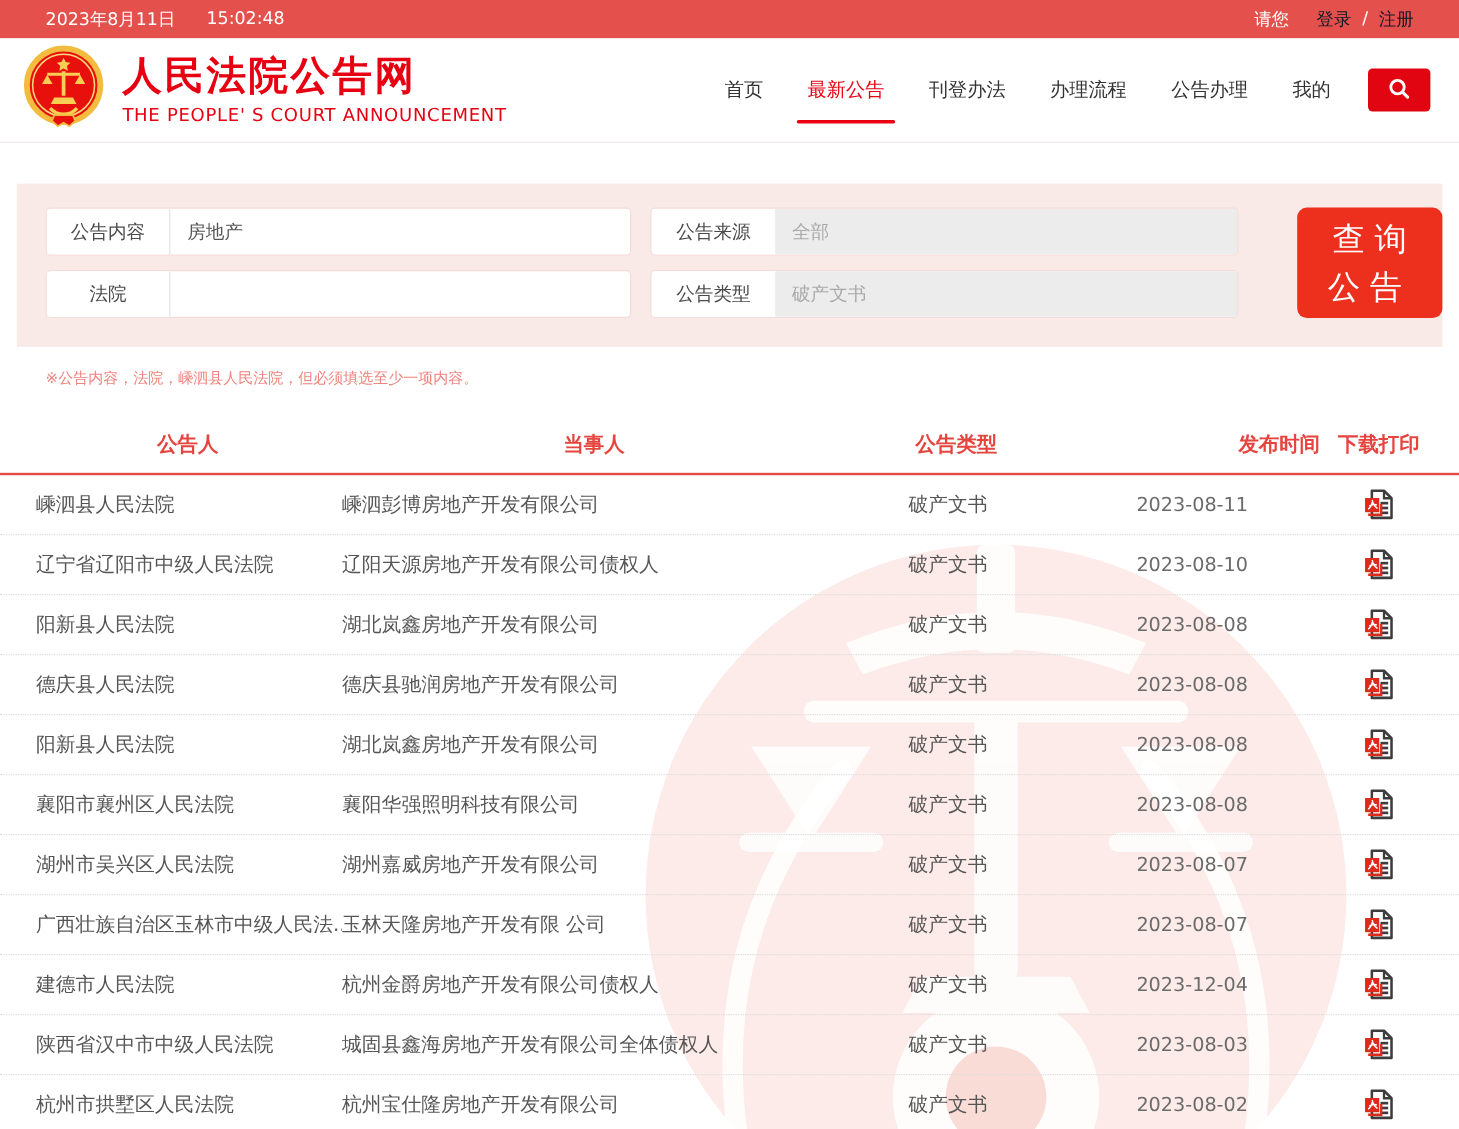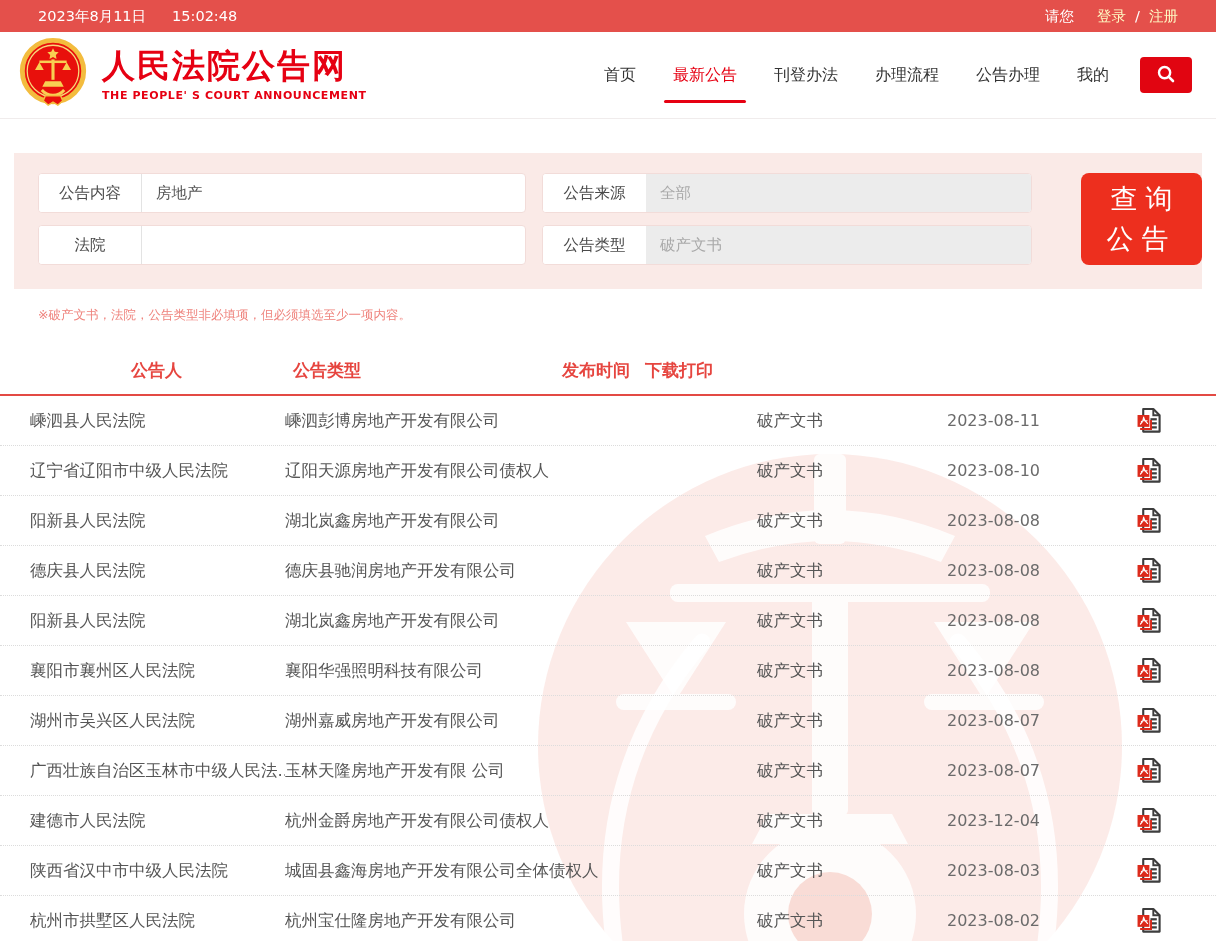--- a/index.html
+++ b/index.html
@@ -19,35 +19,35 @@
   .page{width:1216px;height:941px;position:relative;background:#fff;}
 
   
   .topbar{
     height:32px;background:var(--topbar-red);color:#fff;
     display:flex;align-items:center;padding:0 38px;font-size:14.5px;
   }
   .topbar .time{margin-left:26px;}
   .topbar .right{margin-left:auto;display:flex;align-items:center;gap:9px;}
   .topbar .greeting{margin-right:14px;}
-  .topbar a{color:#fef9c3;text-decoration:none;cursor:pointer;}
+  .topbar a{color:#0f172a;text-decoration:none;cursor:pointer;}
 
   
   .header{
     height:87px;display:flex;align-items:center;
     padding:0 20px 0 16px;border-bottom:1px solid #f0ecec;background:#fff;
   }
   .logo{display:flex;align-items:center;cursor:pointer;text-decoration:none;}
   .logo-titles{margin-left:12px;}
   .site-title{
     font-size:33px;font-weight:bold;color:var(--brand-red);
     letter-spacing:2px;line-height:1.1;
   }
   .site-subtitle{
-    font-size:11px;font-weight:bold;color:var(--brand-red);
+    font-size:15px;font-weight:normal;color:var(--brand-red);
     letter-spacing:0.6px;margin-top:5px;
   }
   .nav{margin-left:auto;display:flex;align-items:center;gap:37px;margin-right:4px;}
   .nav-item{
     font-size:16px;color:#333;text-decoration:none;cursor:pointer;
     position:relative;white-space:nowrap;
   }
   .nav-item.active{color:var(--brand-red);}
   .nav-item.active::after{
     content:"";position:absolute;left:-9px;right:-9px;bottom:-17px;height:3px;
@@ -197,21 +197,21 @@
       <div class="field select">
         <span class="f-label">公告类型</span>
         <input type="text" placeholder="破产文书" style="">
       </div>
     </div>
     <button class="query-btn">
       <span>查询公告</span>
     </button>
   </section>
 
-  <p class="note">※破产文书，法院，公告类型非必填项，但必须填选至少一项内容。</p>
+  <p class="note">※公告内容，法院，嵊泗县人民法院，但必须填选至少一项内容。</p>
 
   <section class="table-section">
     <span class="watermark">
       <svg width="600" height="620" viewBox="0 0 600 620">
         <circle cx="300" cy="310" r="292" fill="#f7d0c9" opacity="0.42"></circle>
         <g fill="#ffffff" opacity="0.85">
           <rect x="284" y="18" width="32" height="90" rx="6"></rect>
           <path d="M300 12 q30 26 0 44 q-30 -18 0 -44 z"></path>
           <path d="M175 100 q125 -52 250 0 l-14 26 q-111 -42 -222 0 z"></path>
           <rect x="140" y="148" width="320" height="18" rx="8"></rect>
@@ -226,20 +226,21 @@
         <circle cx="300" cy="478" r="42" fill="#f9dcd6"></circle>
         <g fill="none" stroke="#ffffff" stroke-width="17" opacity="0.85" stroke-linecap="round">
           <path d="M86 520 Q58 340 172 206"></path>
           <path d="M514 520 Q542 340 428 206"></path>
         </g>
       </svg>
     </span>
 
     <div class="thead">
       <span class="c c1">公告人</span>
+      <span class="c c2">当事人</span>
       <span class="c c3">公告类型</span>
       <span class="c c4">发布时间</span>
       <span class="c c5">下载打印</span>
     </div>
 
     <div class="tbody">
   <div class="trow">
     <span class="c c1">嵊泗县人民法院</span>
     <span class="c c2">嵊泗彭博房地产开发有限公司</span>
     <span class="c c3">破产文书</span>

